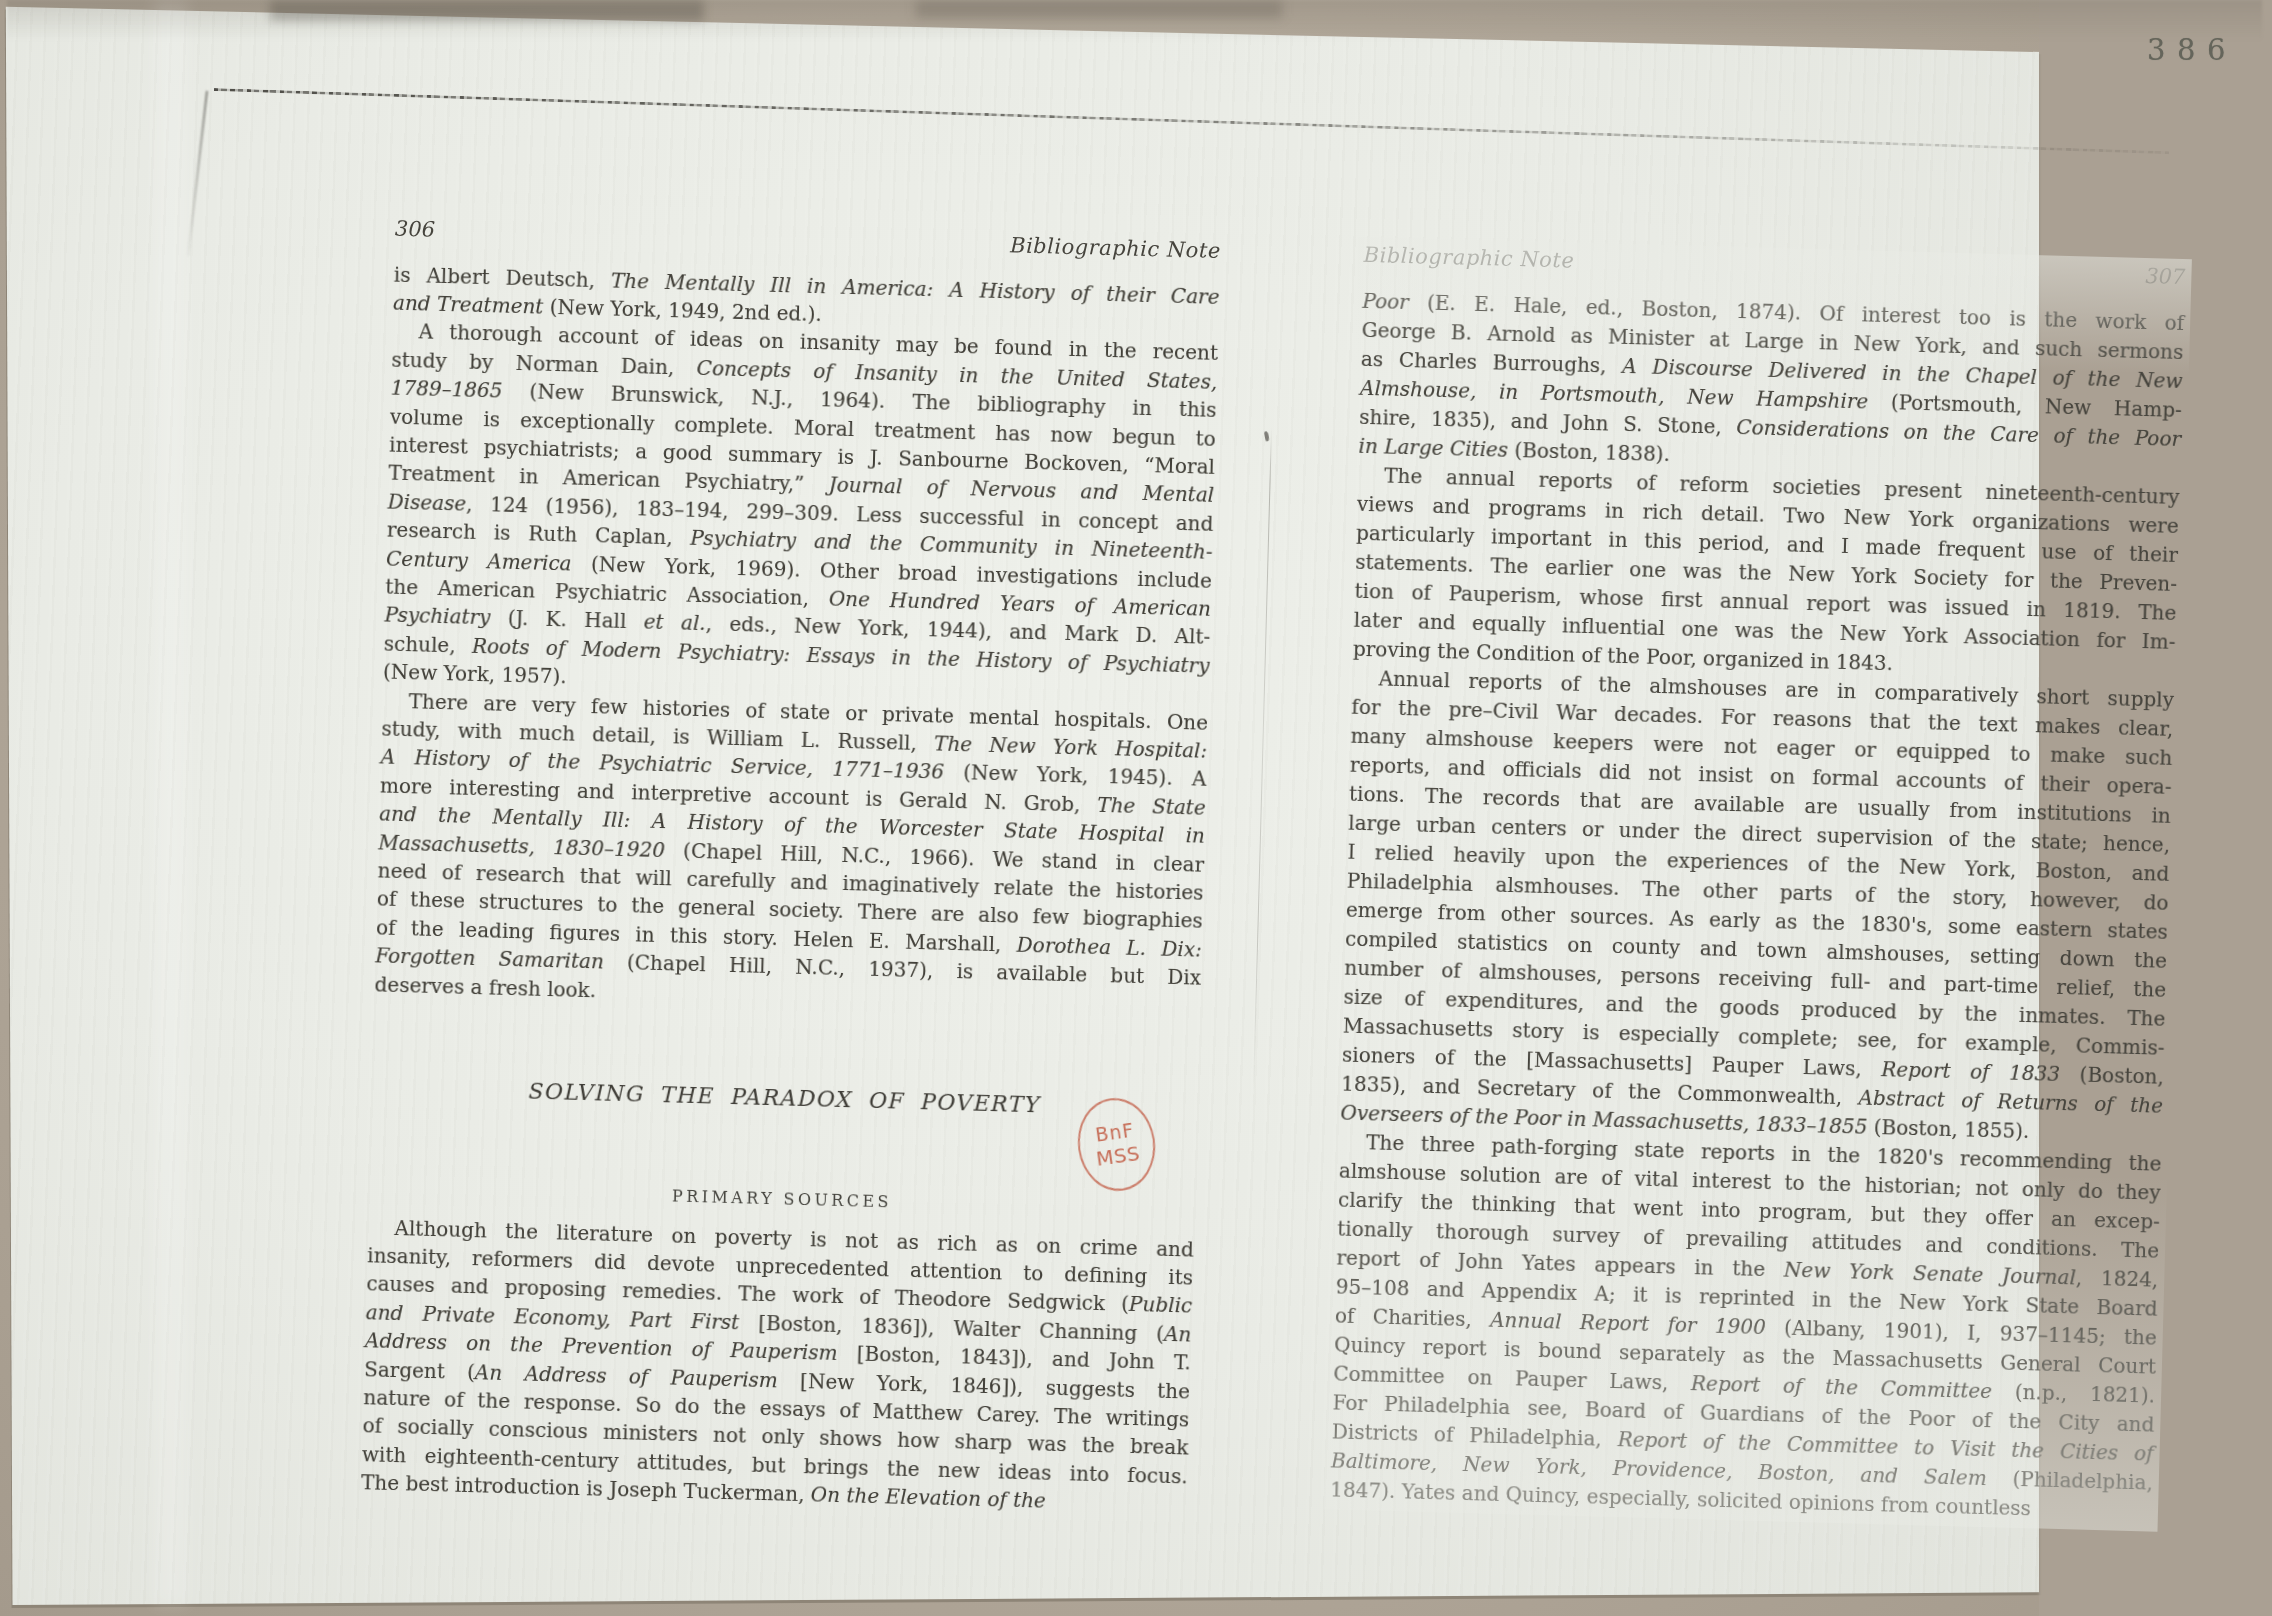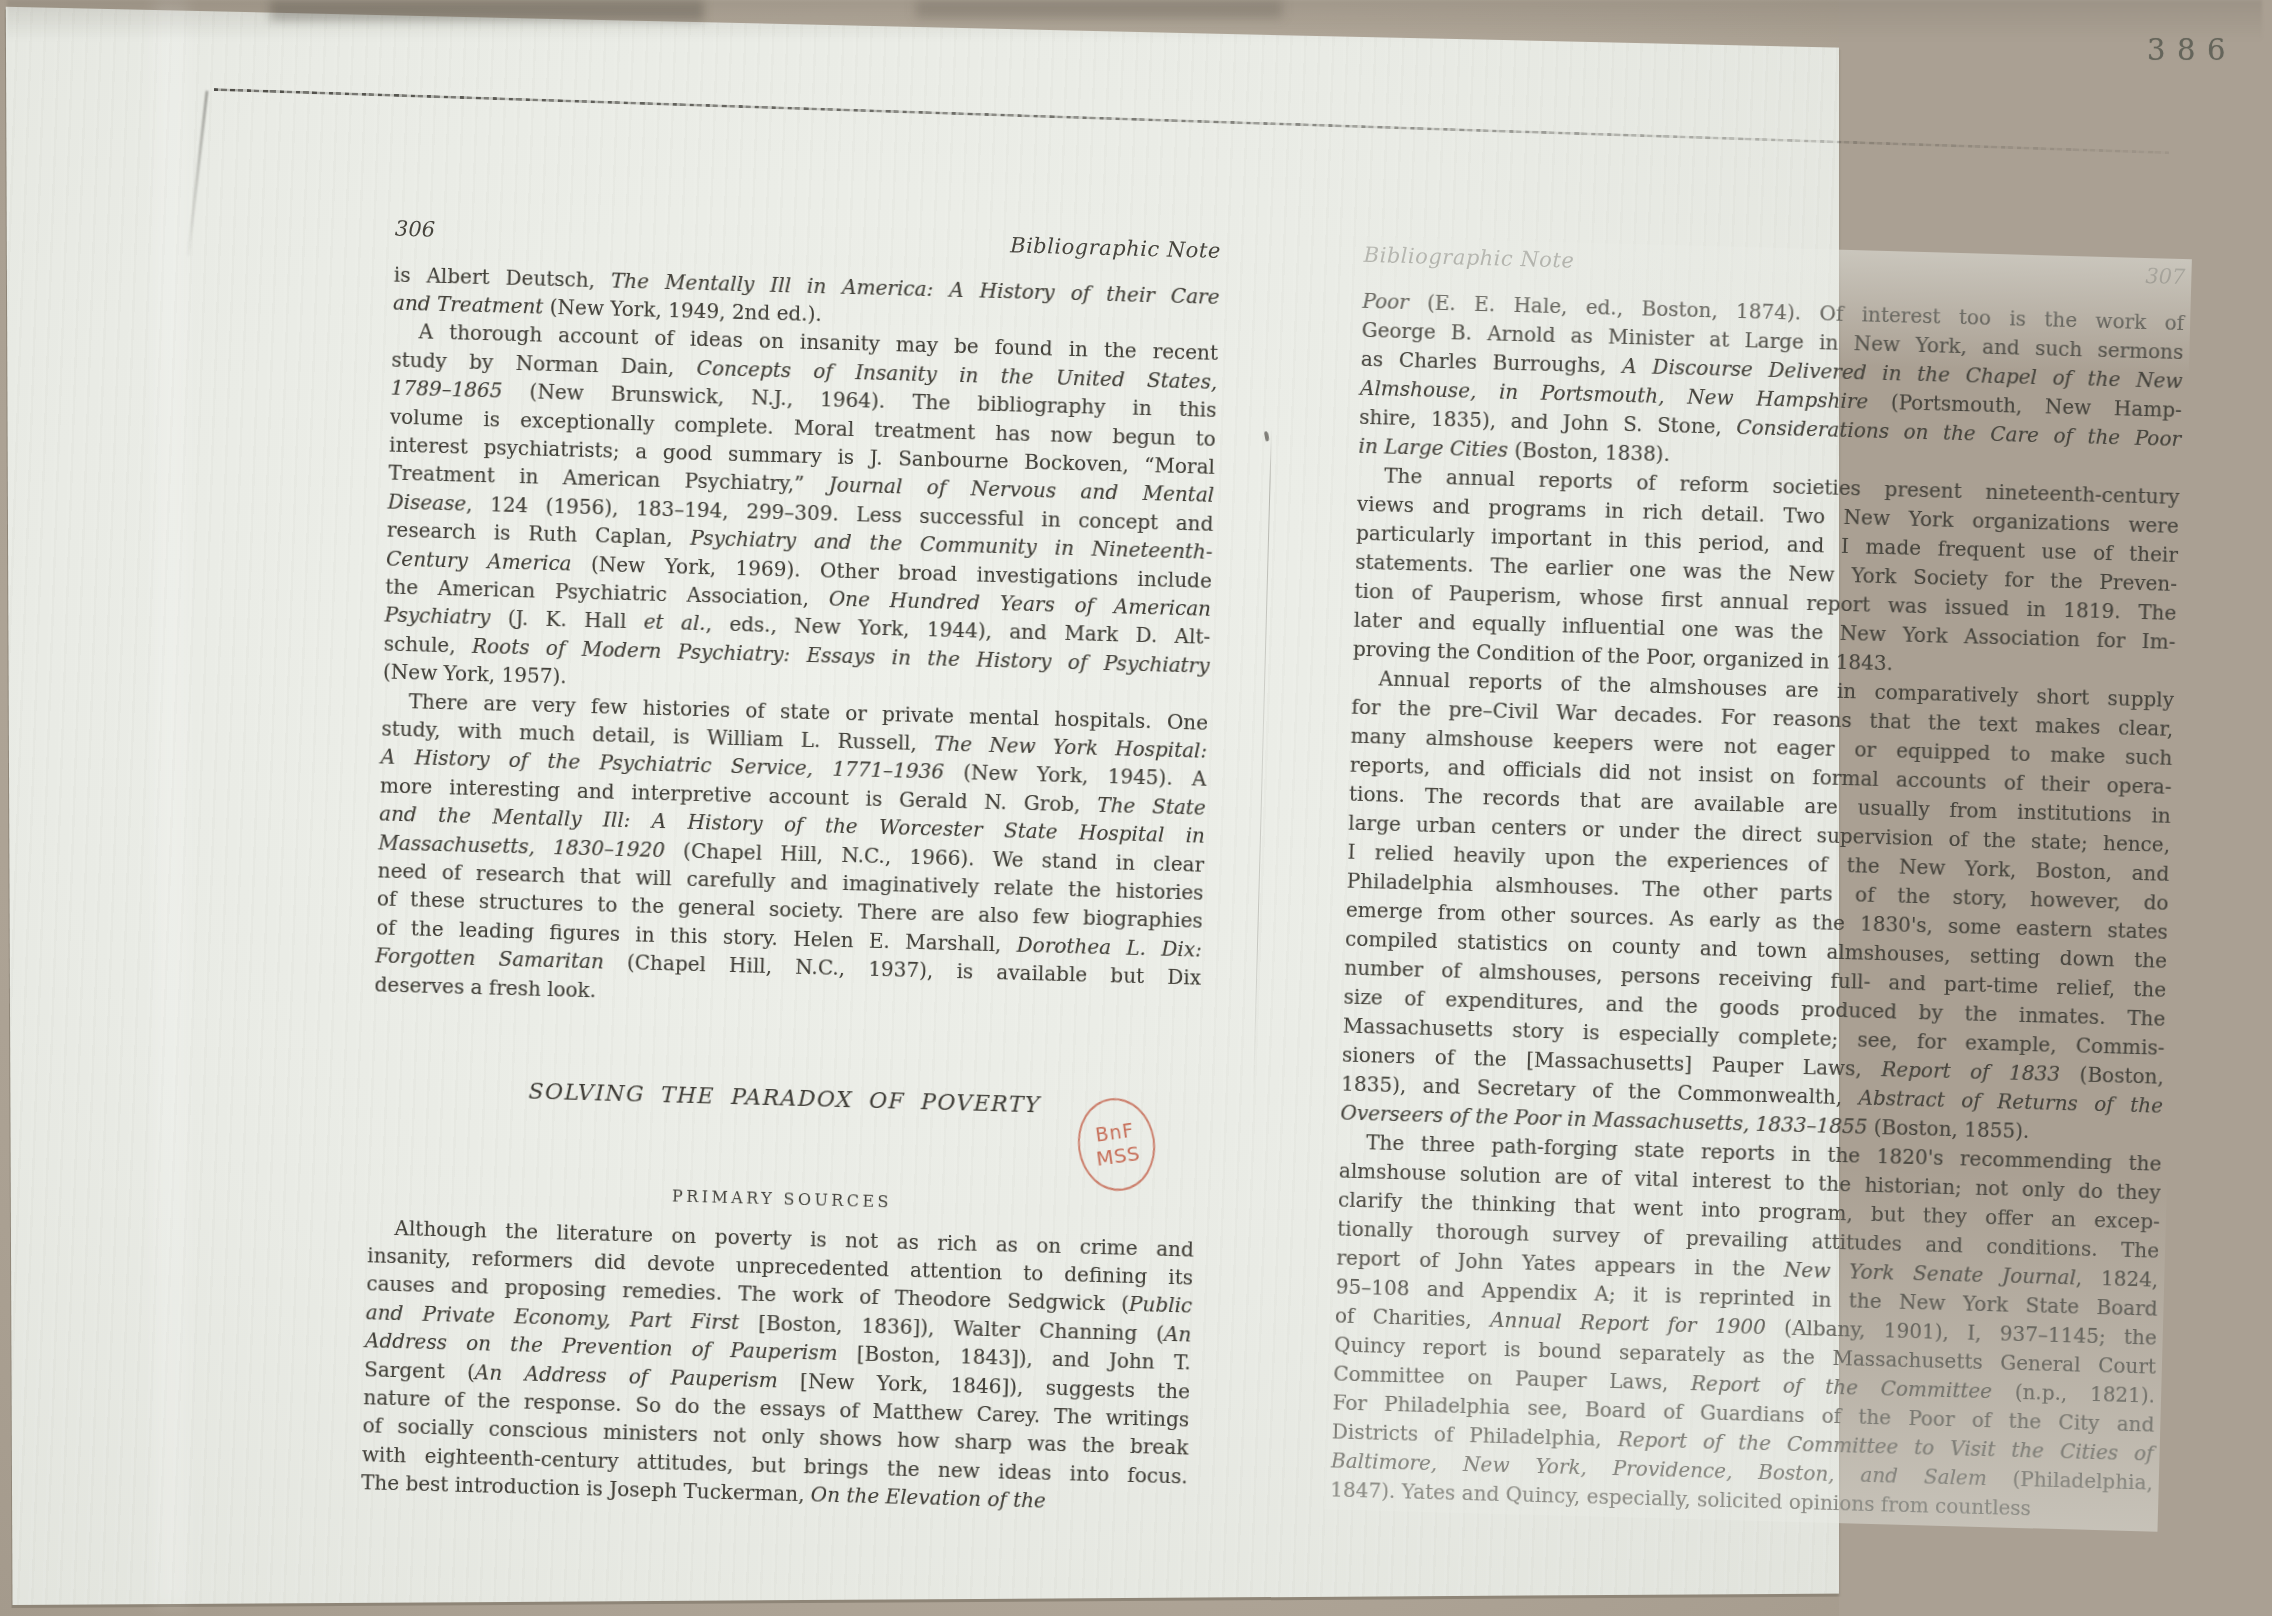--- a/index.html
+++ b/index.html
@@ -1,21 +1,21 @@
 <!DOCTYPE html>
 <html style="font-size:7.7px"><head>
 <meta charset="utf-8">
 <style>
   html,body{margin:0;padding:0;}
   body{
     width:2273px;height:1617px;overflow:hidden;
     font-family:"DejaVu Serif",serif;
     background:#aaa093;
   }
-  .canvas{position:absolute;left:0;top:0;width:1839px;height:1617px;
+  .canvas{position:absolute;left:0;top:0;width:2039px;height:1617px;
     background:radial-gradient(ellipse at 55% 45%, #b8aea0 0%, #b2a89a 55%, #a append 100%);
     background:radial-gradient(ellipse at 55% 45%, #b8aea0 0%, #b2a89a 55%, #a49a8c 100%);
   }
   
   .sheet-shadow{position:absolute;inset:0;
     clip-path:polygon(4.8px 9.6px,2264px 59px,2251px 1594px,11.6px 1608px);
     background:#8e8577;filter:blur(1.4px);}
   .sheet{position:absolute;inset:0;
     clip-path:polygon(5.8px 6.7px,2262px 57px,2249px 1591px,12.5px 1605px);
     background:radial-gradient(ellipse at 45% 40%, #eef0ea 0%, #e9ebe5 55%, #e1e3dc 100%);}

